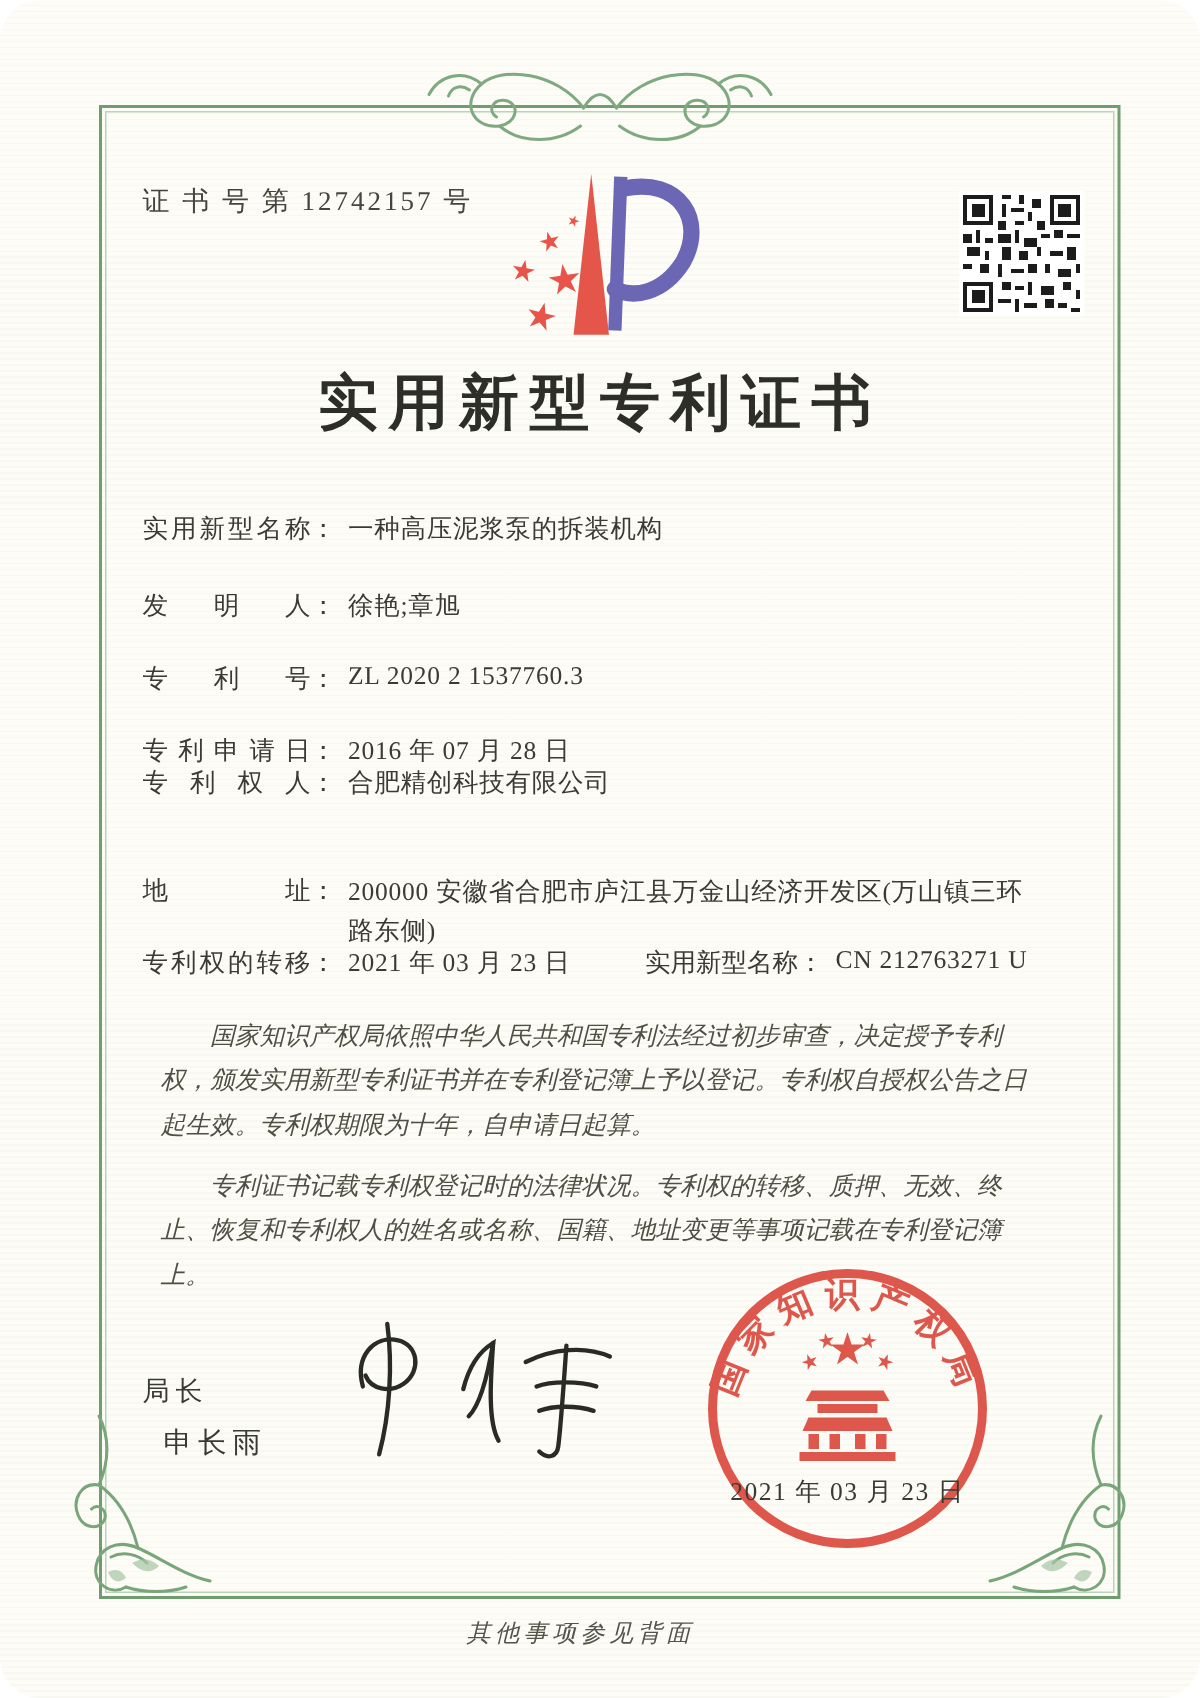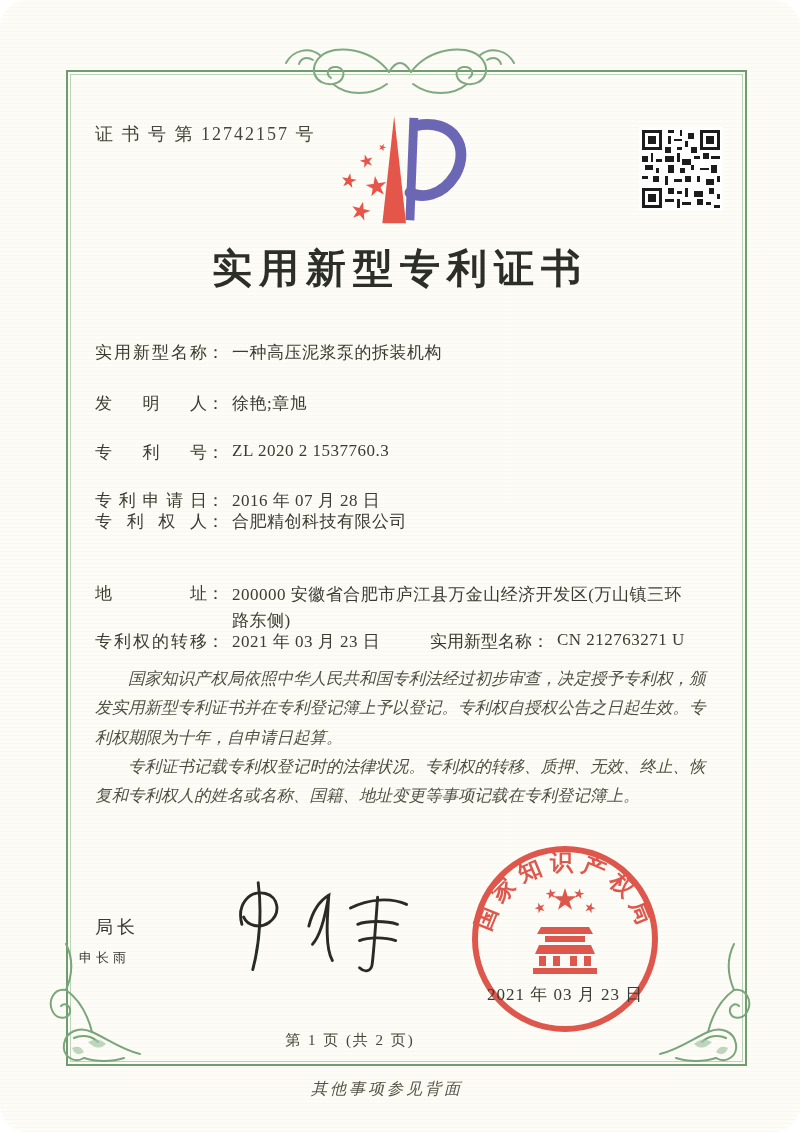--- a/index.html
+++ b/index.html
@@ -25,25 +25,25 @@
   .flabel{display:inline-block;width:112px;text-align:justify;text-align-last:justify;
           vertical-align:top;color:#3b3b33;}
   .colon{display:inline-block;vertical-align:top;margin-right:8px;}
   .value{display:inline-block;vertical-align:top;letter-spacing:0.5px;}
   .value.wrap{white-space:normal;width:452px;line-height:1.55;}
   .grant-row{position:absolute;left:0;top:630px;white-space:nowrap;}
   .grant-pair2{position:absolute;left:335px;top:0;white-space:nowrap;}
   
   .body-text{position:absolute;left:95px;top:664px;width:612px;
              font-style:italic;font-size:16.5px;line-height:1.78;color:#504f44;}
-  .body-text p{margin:0;text-indent:2em;}
+  .body-text p{margin:12px;text-indent:2em;}
   
   .sig-title{position:absolute;left:95px;top:915px;font-size:18px;letter-spacing:4px;
              font-family:"Liberation Sans","DejaVu Sans",sans-serif;color:#3a3a34;}
-  .sig-name{position:absolute;left:79px;top:949px;font-size:13px;letter-spacing:4px;
+  .sig-name{position:absolute;left:109px;top:949px;font-size:19px;letter-spacing:4px;
             font-family:"Liberation Sans","DejaVu Sans",sans-serif;color:#3a3a34;}
   .sig-hand{position:absolute;left:222px;top:872px;width:190px;height:110px;}
   
   .seal{position:absolute;left:465px;top:842px;width:200px;height:200px;opacity:.93;}
   .seal-date{position:absolute;left:485px;top:983px;width:160px;text-align:center;
              font-size:17px;color:#3a3a33;letter-spacing:1px;}
   
   .page-no{position:absolute;left:0;top:1031px;width:700px;text-align:center;
            font-size:15px;color:#45453c;letter-spacing:2px;}
   .back-note{position:absolute;left:0;top:1079px;width:720px;text-align:center;
@@ -253,16 +253,15 @@
       <path d="M70,112 L130,112 L126,103 L74,103 Z"></path>
       <rect x="74" y="114" width="7" height="10"></rect>
         <rect x="88" y="114" width="7" height="10"></rect>
       <rect x="105" y="114" width="7" height="10"></rect>
         <rect x="119" y="114" width="7" height="10"></rect>
       <rect x="68" y="126" width="64" height="6"></rect>
     </g>
   </svg>
   <div class="seal-date">2021 年 03 月 23 日</div>
 
-  <div class="page-no">第 1 页 (共 2 页)</div>
   <div class="back-note">其他事项参见背面</div>
 
 </div>
 
 </body></html>

